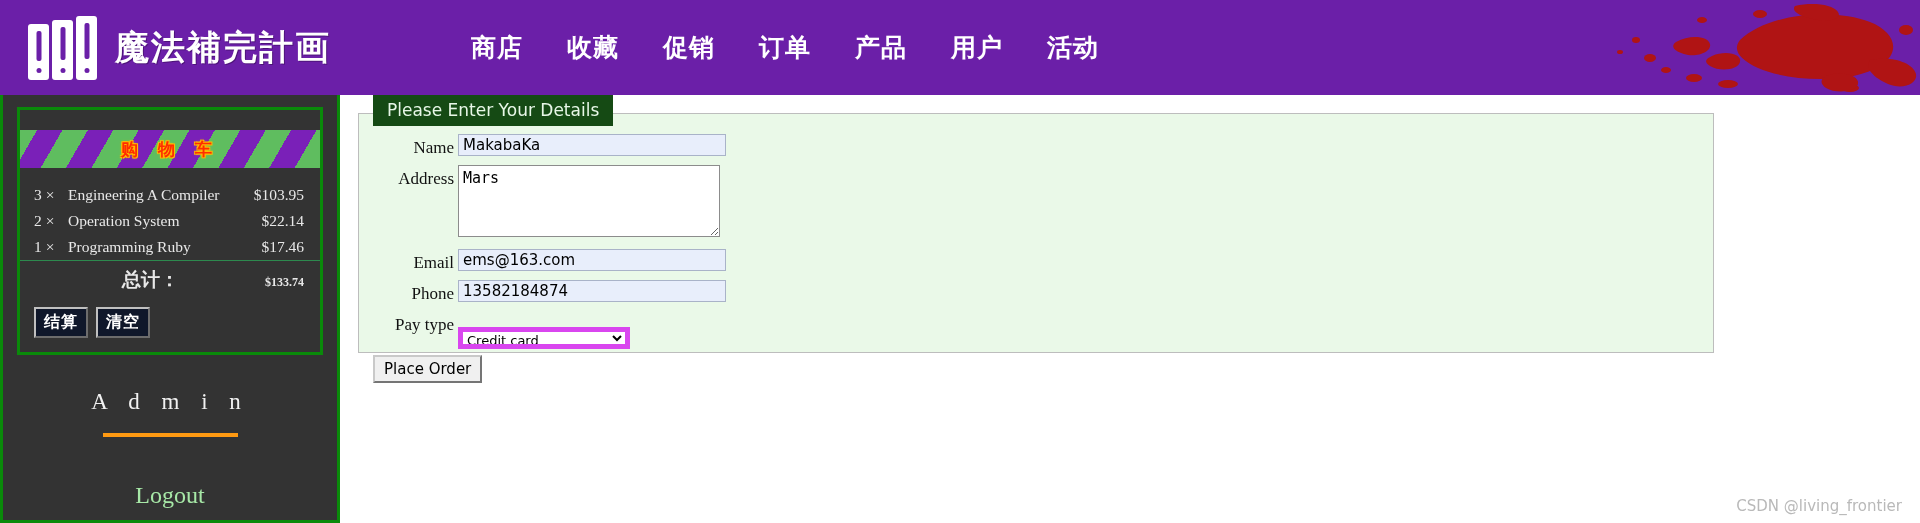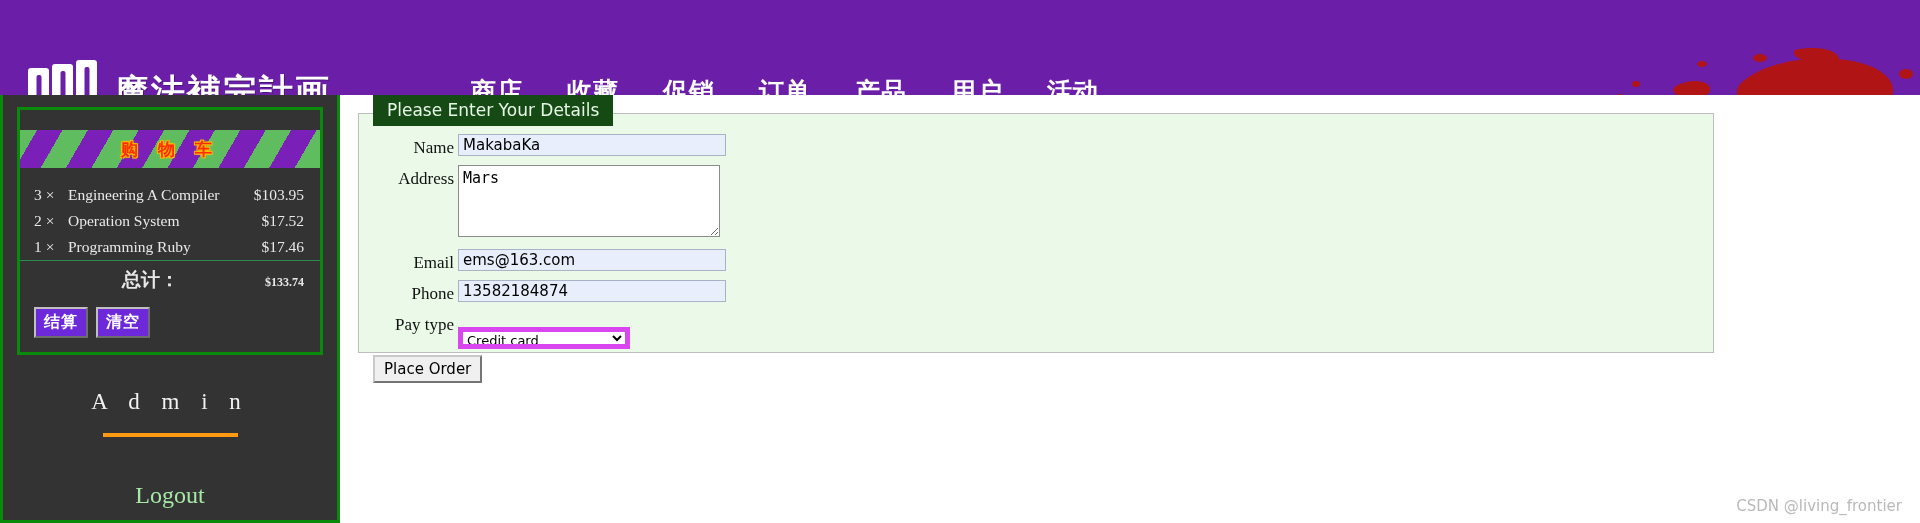--- a/index.html
+++ b/index.html
@@ -23,21 +23,20 @@
     height: 95px;
     background: #6b1fa8;
     overflow: hidden;
   }
   #header-inner {
     position: relative;
     width: 100%;
     height: 100%;
     display: flex;
     align-items: center;
-    margin-top: 44px;
   }
   #brand {
     display: flex;
     align-items: center;
     margin-left: 28px;
     height: 100%;
   }
   #logo-mark {
     display: flex;
     align-items: flex-end;
@@ -208,21 +207,21 @@
     padding-right: 16px !important;
     font-size: 12px;
   }
 
   #cart-actions {
     display: flex;
     gap: 8px;
     padding: 10px 0 14px 14px;
   }
   .cart-btn {
-    background: #6d28d9;
+    background: #0f172a;
     color: #ffffff;
     border: 2px outset #c0c0c0;
     font-size: 16px;
     font-weight: bold;
     font-family: "DejaVu Sans", "Liberation Sans", sans-serif;
     padding: 3px 8px;
     cursor: pointer;
     letter-spacing: 1px;
   }
 
@@ -420,21 +419,21 @@
     <table id="cart-table">
       <tbody>
         <tr>
           <td class="cart-qty">3 ×</td>
           <td class="cart-name">Engineering A Compiler</td>
           <td class="cart-price">$103.95</td>
         </tr>
         <tr>
           <td class="cart-qty">2 ×</td>
           <td class="cart-name">Operation System</td>
-          <td class="cart-price">$17.52</td>
+          <td class="cart-price">$22.14</td>
         </tr>
         <tr>
           <td class="cart-qty">1 ×</td>
           <td class="cart-name">Programming Ruby</td>
           <td class="cart-price">$17.46</td>
         </tr>
         <tr class="total-row">
           <td></td>
           <td class="total-label">总计：</td>
           <td class="total-value">$133.74</td>

